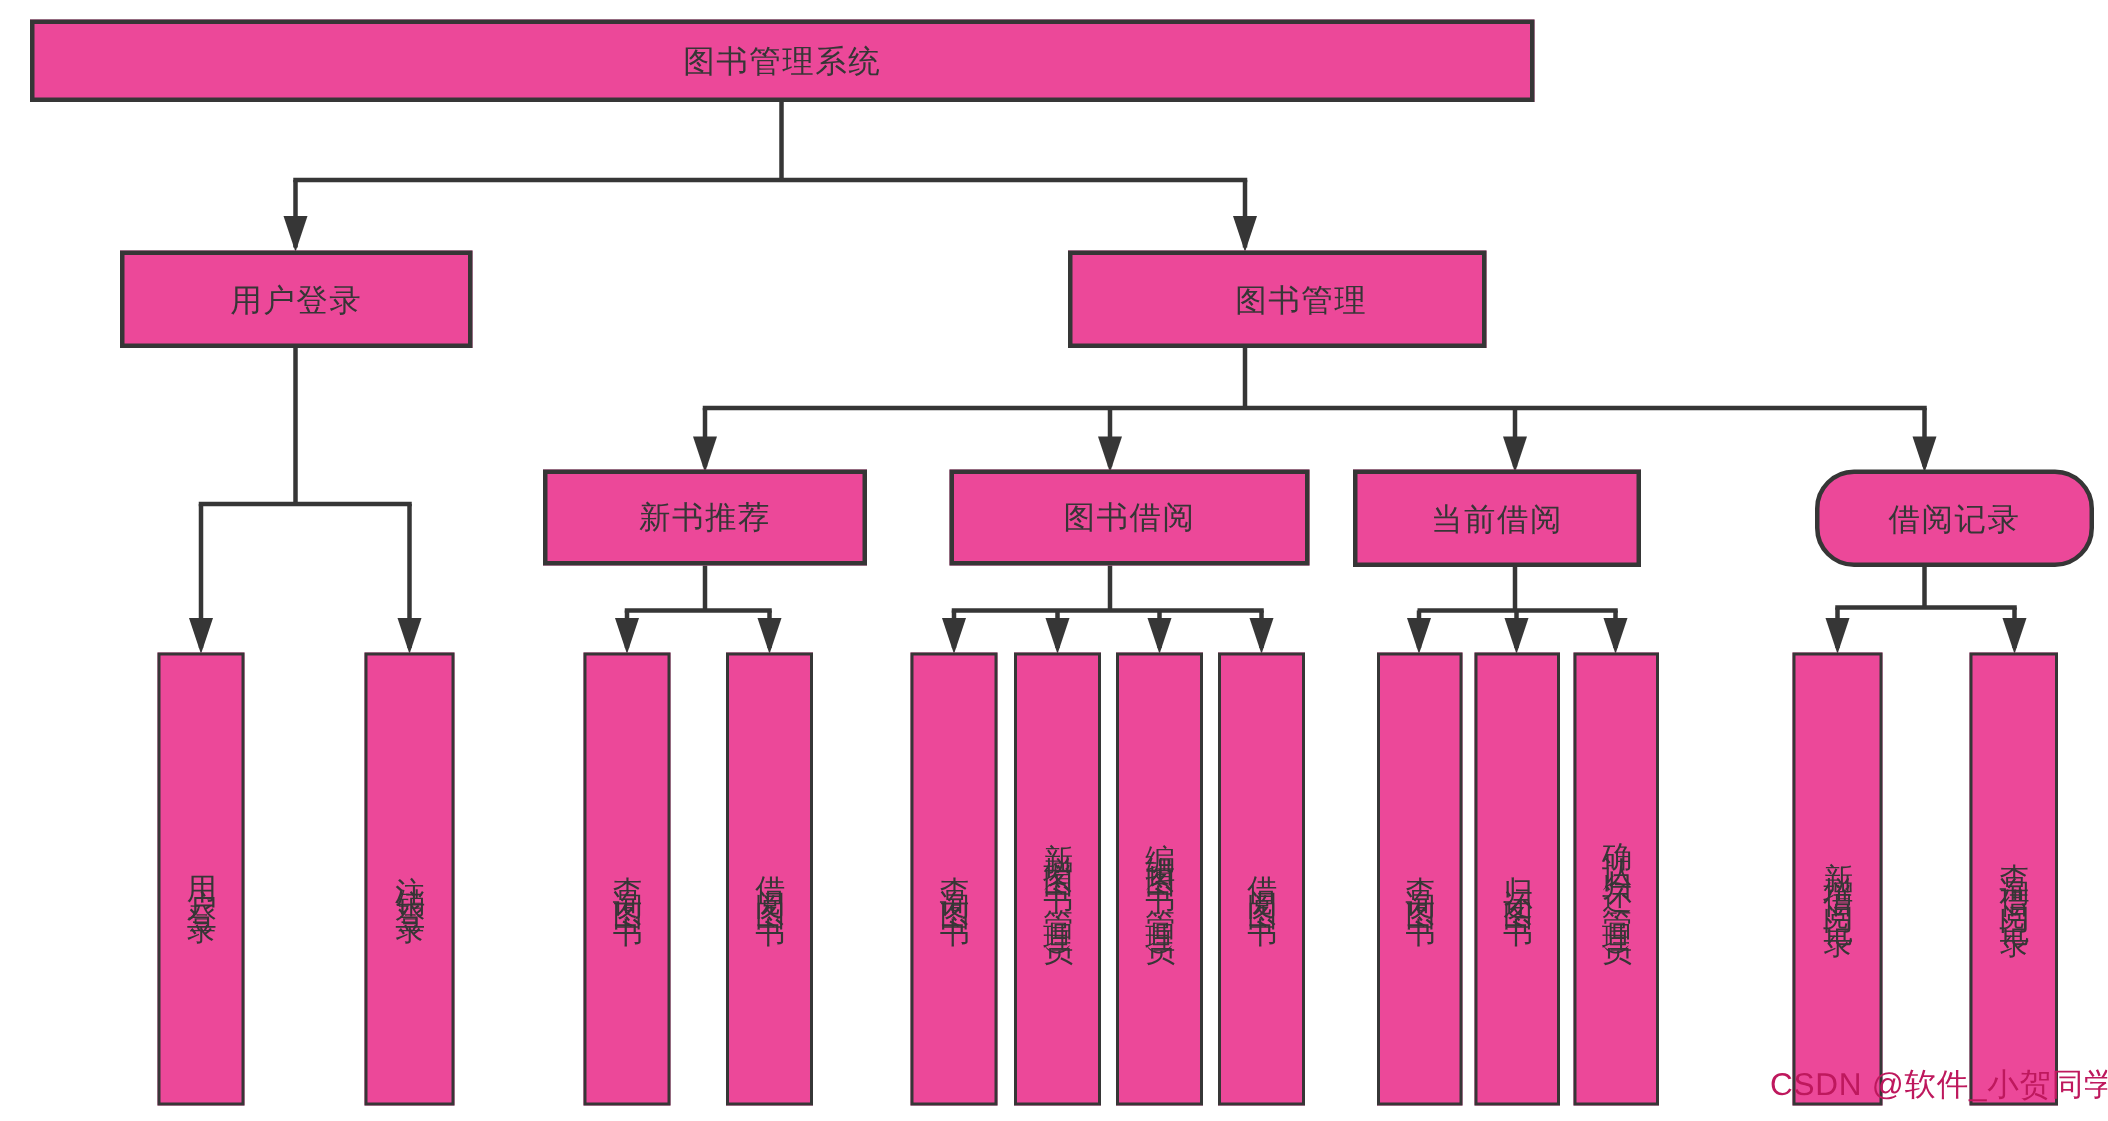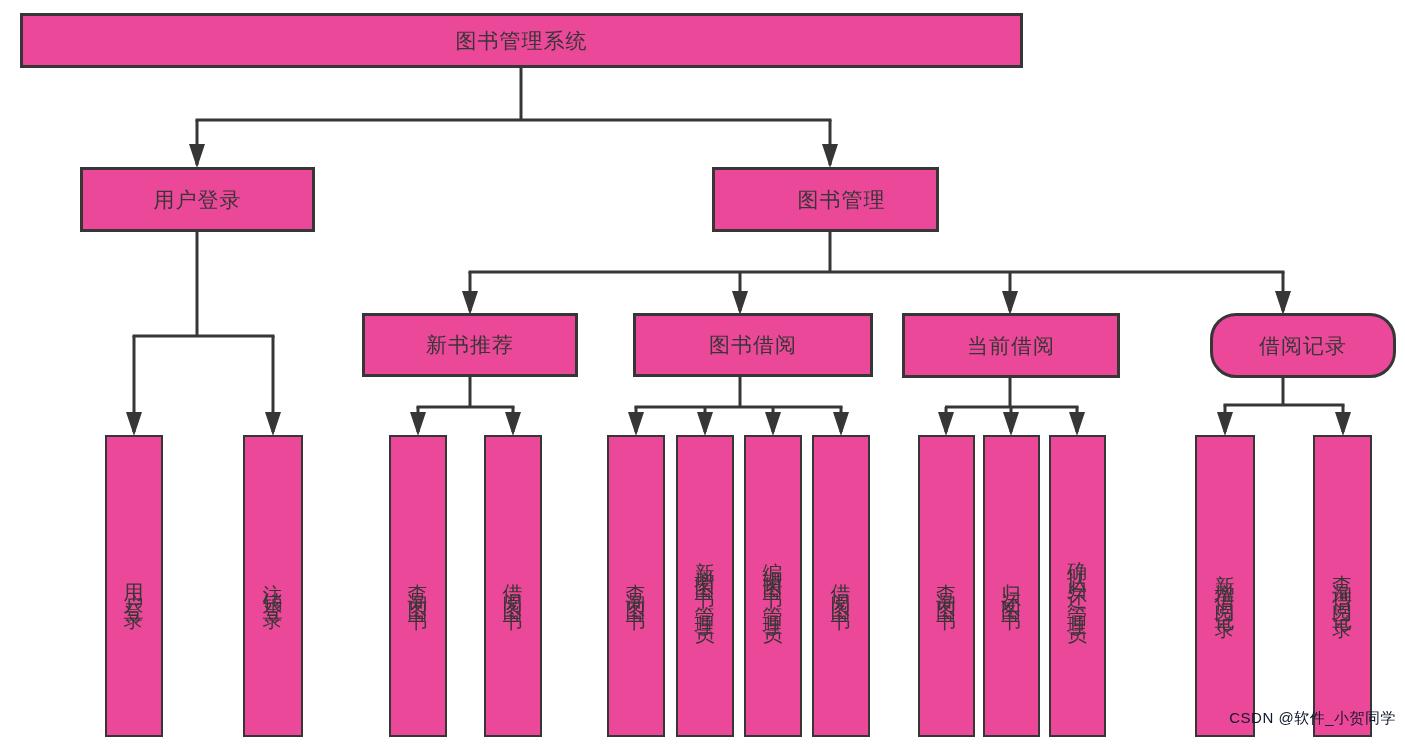--- a/index.html
+++ b/index.html
@@ -35,24 +35,24 @@
     border-width: 2.5px;
     writing-mode: vertical-rl;
     text-orientation: mixed;
     font-size: 20px;
     letter-spacing: 9px;
     line-height: 1;
   }
   
   .n-root   { left: 20px;   top: 13px;  width: 1003px; height: 55px; }
   .n-login  { left: 80px;   top: 167px; width: 235px;  height: 65px; }
-  .n-mgmt   { left: 712px;  top: 167px; width: 227px;  height: 65px; padding-left: 32px; }
+  .n-mgmt   { left: 712px;  top: 167px; width: 279px;  height: 65px; padding-left: 32px; }
   .n-newbk  { left: 362px;  top: 313px; width: 216px;  height: 64px; }
   .n-borrow { left: 633px;  top: 313px; width: 240px;  height: 64px; }
-  .n-curr   { left: 902px;  top: 313px; width: 218px;  height: 65px; }
+  .n-curr   { left: 902px;  top: 313px; width: 192px;  height: 65px; }
   .n-rec    { left: 1210px; top: 313px; width: 186px;  height: 65px; border-radius: 26px; }
   .lf       { top: 435px; height: 302px; }
   .l-ulogin  { left: 105px;  width: 58px; }
   .l-logout  { left: 243px;  width: 60px; }
   .l-nbq     { left: 389px;  width: 58px; }
   .l-nbb     { left: 484px;  width: 58px; }
   .l-bbq     { left: 607px;  width: 58px; }
   .l-bba     { left: 676px;  width: 58px; }
   .l-bbe     { left: 744px;  width: 58px; }
   .l-bbb     { left: 812px;  width: 58px; }
@@ -61,22 +61,22 @@
   .l-cbc     { left: 1049px; width: 57px; }
   .l-bra     { left: 1195px; width: 60px; }
   .l-brq     { left: 1313px; width: 59px; }
   .watermark {
     position: absolute;
     z-index: 3;
     left: 1180px;
     top: 709px;
     width: 216px;
     text-align: right;
-    font-size: 15px;
-    color: #0f172a;
+    font-size: 21px;
+    color: #be185d;
     letter-spacing: 0.5px;
     white-space: nowrap;
   }
 </style>
 </head>
 <body>
 
 <div class="canvas">
 
   <svg class="connectors" viewBox="0 0 1405 747" xmlns="http://www.w3.org/2000/svg">

